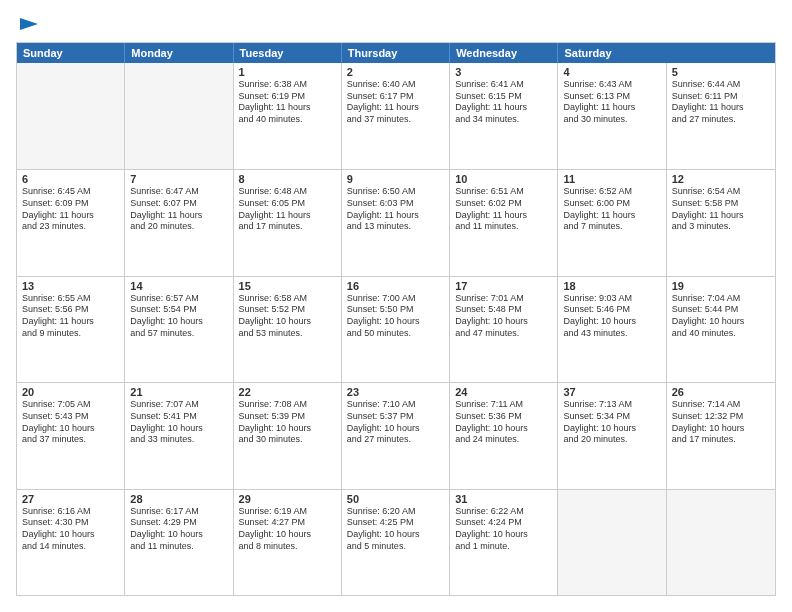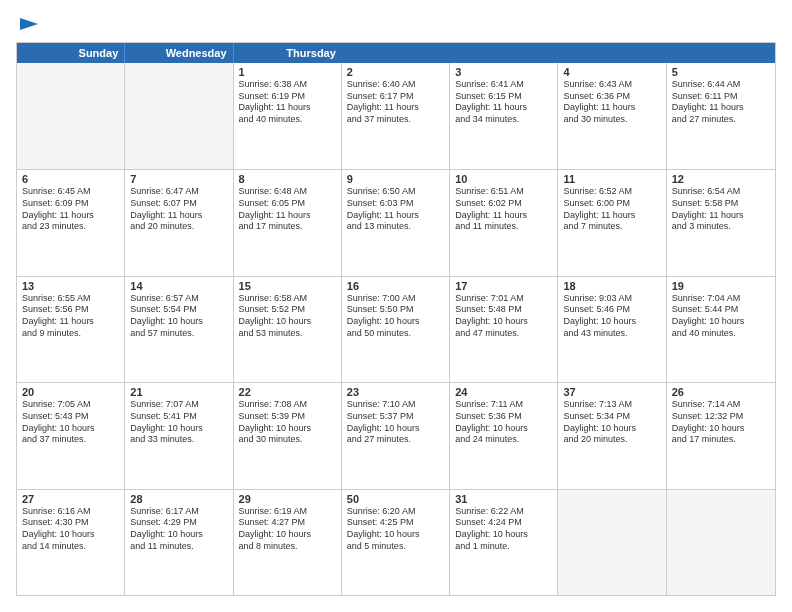--- a/index.html
+++ b/index.html
@@ -55,21 +55,21 @@
       display: grid;
       grid-template-columns: repeat(7, 1fr);
       background: #2b6cb0;
     }
     .cal-header-cell {
       color: #fff;
       font-size: 11px;
       font-weight: bold;
       padding: 4px 6px;
       border-right: 1px solid #4a90d9;
-      text-align: right;
+      text-align: left;
     }
     .cal-header-cell:last-child { border-right: none; }
     .cal-body {
       flex: 1;
       display: grid;
       grid-template-rows: repeat(5, 1fr);
     }
     .cal-week {
       display: grid;
       grid-template-columns: repeat(7, 1fr);
@@ -114,22 +114,25 @@
     </div>
     <div class="title-block">
       <div class="month-title"></div>
       <div class="location"></div>
     </div>
   </div>
 
   <div class="calendar">
     <div class="cal-header">
     <div class="cal-header-cell">Sunday</div>
+        <div class="cal-header-cell">Monday</div>
+        <div class="cal-header-cell">Tuesday</div>
+        <div class="cal-header-cell">Thursday</div>
         <div class="cal-header-cell">Wednesday</div>
-        <div class="cal-header-cell">Thursday</div>
+        <div class="cal-header-cell">Saturday</div>
       </div>
     <div class="cal-body">
     <div class="cal-week">
           <div class="cal-cell empty"></div>
           <div class="cal-cell empty"></div>
           <div class="cal-cell">
             <div class="day-num">1</div>
             <div class="cell-line">Sunrise: 6:38 AM</div>
             <div class="cell-line">Sunset: 6:19 PM</div>
             <div class="cell-line">Daylight: 11 hours</div>
@@ -145,21 +148,21 @@
           <div class="cal-cell">
             <div class="day-num">3</div>
             <div class="cell-line">Sunrise: 6:41 AM</div>
             <div class="cell-line">Sunset: 6:15 PM</div>
             <div class="cell-line">Daylight: 11 hours</div>
             <div class="cell-line">and 34 minutes.</div>
           </div>
           <div class="cal-cell">
             <div class="day-num">4</div>
             <div class="cell-line">Sunrise: 6:43 AM</div>
-            <div class="cell-line">Sunset: 6:36 PM</div>
+            <div class="cell-line">Sunset: 6:13 PM</div>
             <div class="cell-line">Daylight: 11 hours</div>
             <div class="cell-line">and 30 minutes.</div>
           </div>
           <div class="cal-cell">
             <div class="day-num">5</div>
             <div class="cell-line">Sunrise: 6:44 AM</div>
             <div class="cell-line">Sunset: 6:11 PM</div>
             <div class="cell-line">Daylight: 11 hours</div>
             <div class="cell-line">and 27 minutes.</div>
           </div>

